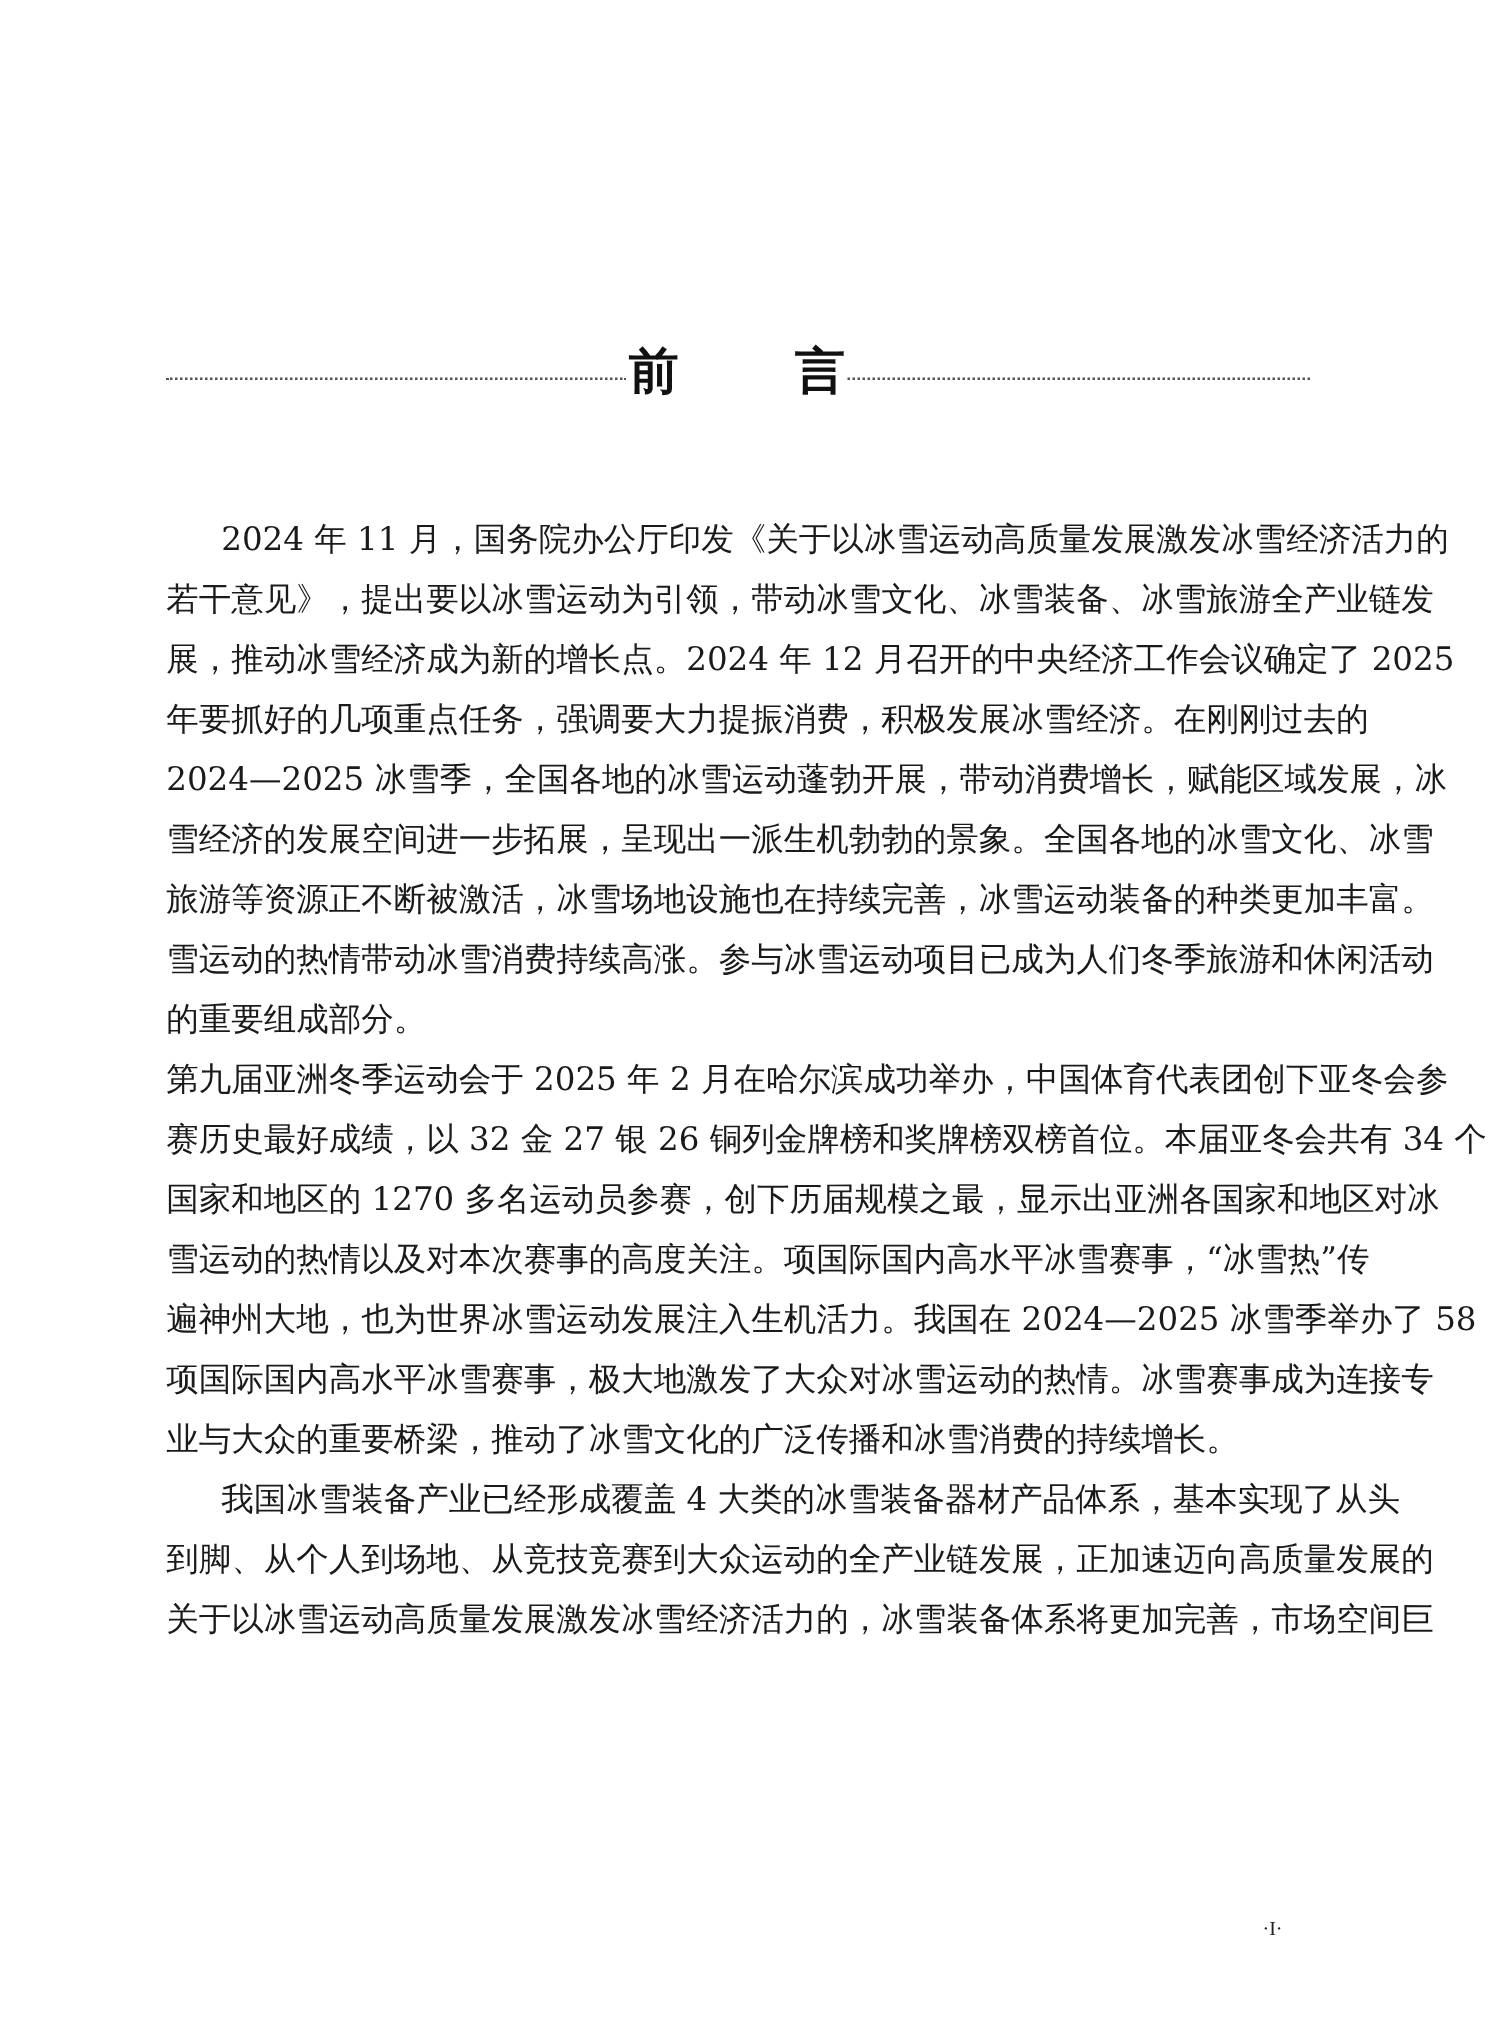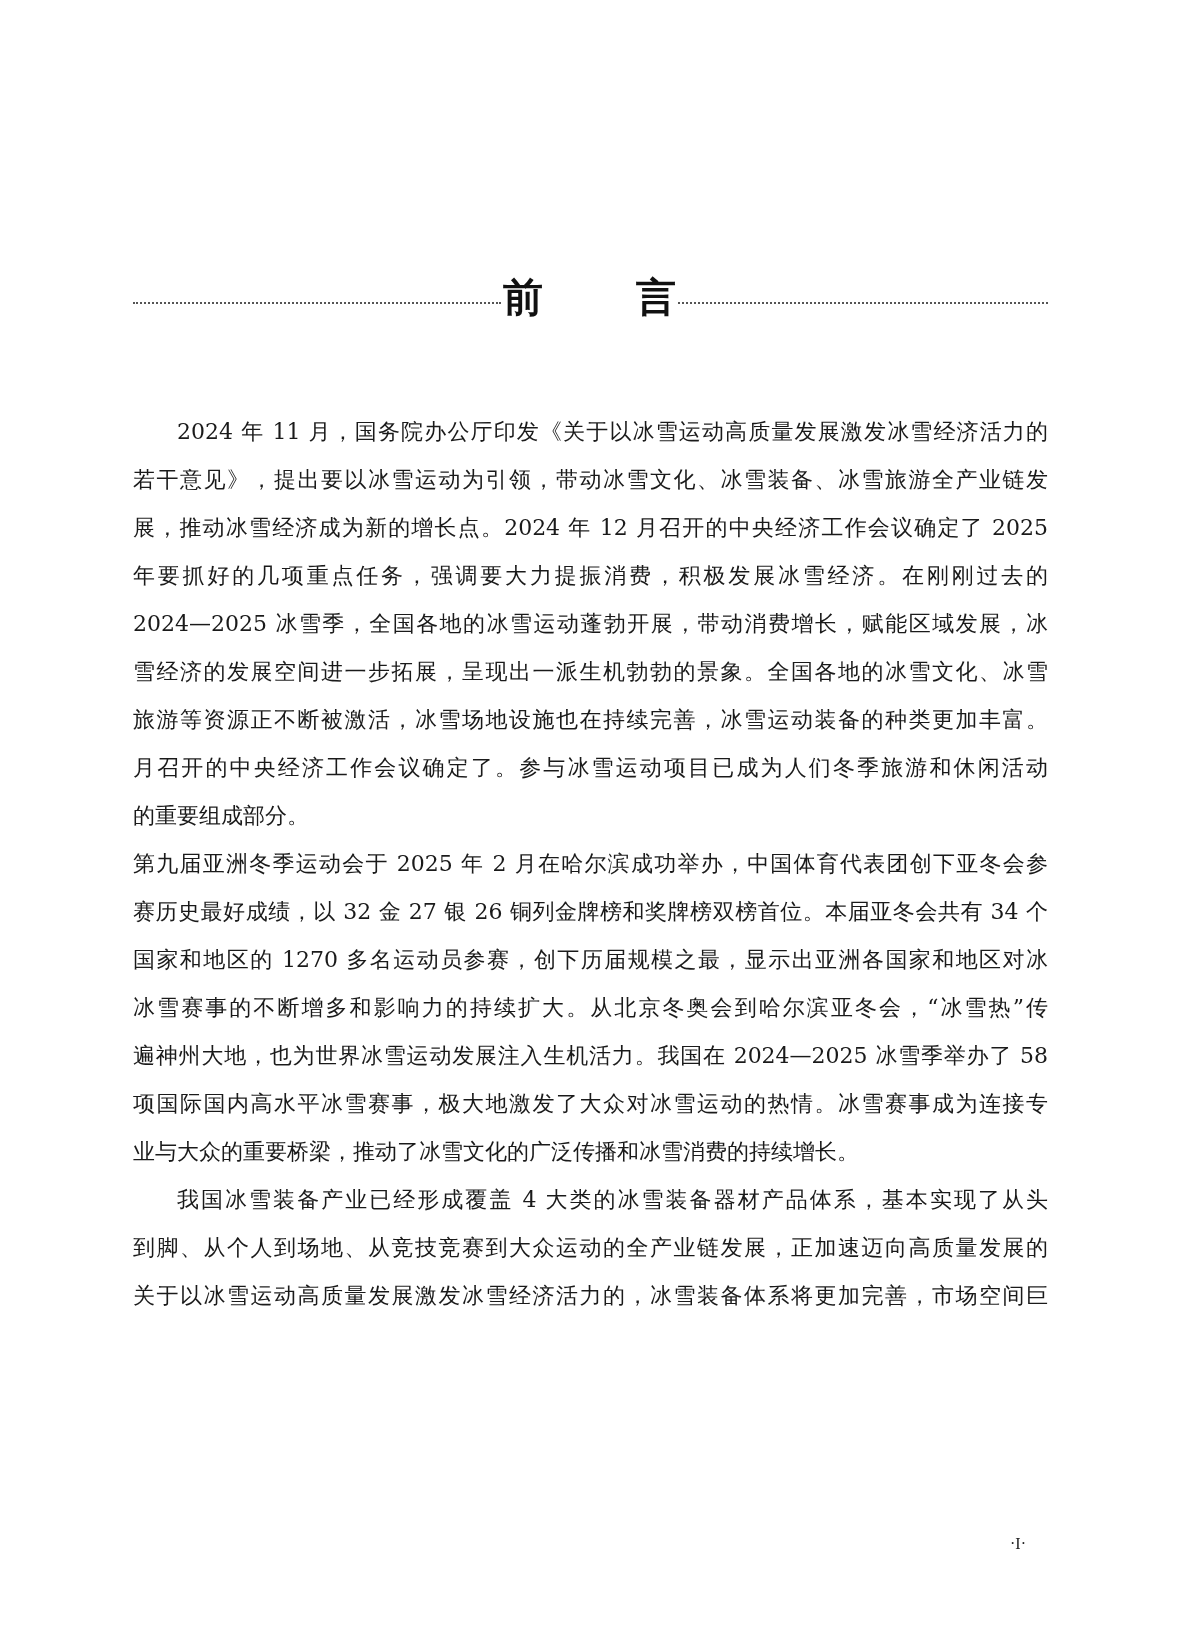--- a/index.html
+++ b/index.html
@@ -50,21 +50,21 @@
     .title-char.c2 { left: 503px; }
     .body-text {
       position: absolute;
       left: 133px;
       top: 408px;
       width: 915px;
     }
     .line {
       height: 48px;
       line-height: 48px;
-      font-size: 22px;
+      font-size: 26px;
       white-space: nowrap;
       text-align: justify;
       text-align-last: justify;
       letter-spacing: 0;
     }
     .line.indent { padding-left: 44px; }
     .line.last { text-align-last: left; }
     .page-number {
       position: absolute;
       left: 1010px;
@@ -88,27 +88,27 @@
 
   <div class="body-text">
 
     <div class="line indent">2024 年 11 月，国务院办公厅印发《关于以冰雪运动高质量发展激发冰雪经济活力的</div>
     <div class="line">若干意见》，提出要以冰雪运动为引领，带动冰雪文化、冰雪装备、冰雪旅游全产业链发</div>
     <div class="line">展，推动冰雪经济成为新的增长点。2024 年 12 月召开的中央经济工作会议确定了 2025</div>
     <div class="line">年要抓好的几项重点任务，强调要大力提振消费，积极发展冰雪经济。在刚刚过去的</div>
     <div class="line">2024—2025 冰雪季，全国各地的冰雪运动蓬勃开展，带动消费增长，赋能区域发展，冰</div>
     <div class="line">雪经济的发展空间进一步拓展，呈现出一派生机勃勃的景象。全国各地的冰雪文化、冰雪</div>
     <div class="line">旅游等资源正不断被激活，冰雪场地设施也在持续完善，冰雪运动装备的种类更加丰富。</div>
-    <div class="line">月召开的中央经济工作会议确定了。参与冰雪运动项目已成为人们冬季旅游和休闲活动</div>
+    <div class="line">雪运动的热情带动冰雪消费持续高涨。参与冰雪运动项目已成为人们冬季旅游和休闲活动</div>
     <div class="line last">的重要组成部分。</div>
 
     <div class="line">第九届亚洲冬季运动会于 2025 年 2 月在哈尔滨成功举办，中国体育代表团创下亚冬会参</div>
     <div class="line">赛历史最好成绩，以 32 金 27 银 26 铜列金牌榜和奖牌榜双榜首位。本届亚冬会共有 34 个</div>
     <div class="line">国家和地区的 1270 多名运动员参赛，创下历届规模之最，显示出亚洲各国家和地区对冰</div>
-    <div class="line">冰雪赛事的不断增多和影响力的持续扩大。从北京冬奥会到哈尔滨亚冬会，“冰雪热”传</div>
+    <div class="line">雪运动的热情以及对本次赛事的高度关注。项国际国内高水平冰雪赛事，“冰雪热”传</div>
     <div class="line">遍神州大地，也为世界冰雪运动发展注入生机活力。我国在 2024—2025 冰雪季举办了 58</div>
     <div class="line">项国际国内高水平冰雪赛事，极大地激发了大众对冰雪运动的热情。冰雪赛事成为连接专</div>
     <div class="line last">业与大众的重要桥梁，推动了冰雪文化的广泛传播和冰雪消费的持续增长。</div>
 
     <div class="line indent">我国冰雪装备产业已经形成覆盖 4 大类的冰雪装备器材产品体系，基本实现了从头</div>
     <div class="line">到脚、从个人到场地、从竞技竞赛到大众运动的全产业链发展，正加速迈向高质量发展的</div>
     <div class="line">关于以冰雪运动高质量发展激发冰雪经济活力的，冰雪装备体系将更加完善，市场空间巨</div>
   </div>
 
   <div class="page-number">·I·</div>

